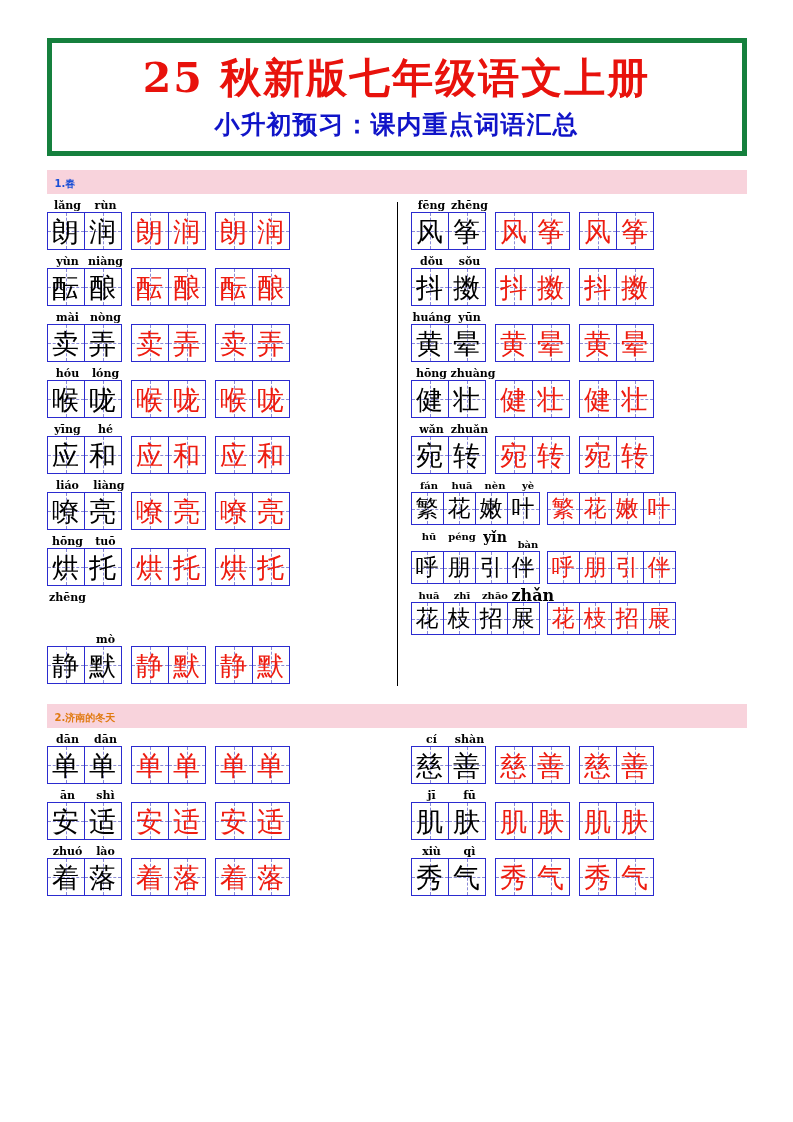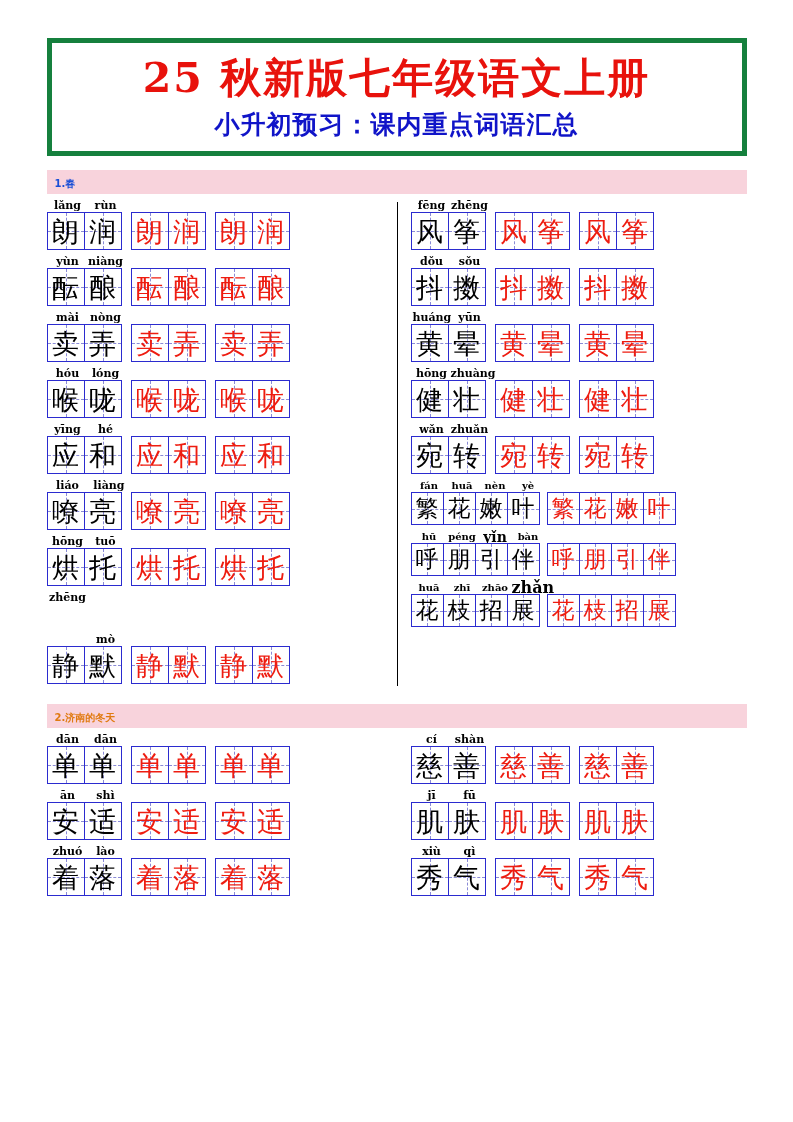--- a/index.html
+++ b/index.html
@@ -632,21 +632,21 @@
                     <span class="glyph" style="font-size: 23px;">叶</span>
                   </div>
                 </div>
               </div>
             </div>
             <div class="word-row">
               <div class="pinyin-line">
                 <span style="width: 33px; font-size: 10px;">hū</span>
                 <span style="width: 33px; font-size: 10px;">péng</span>
                 <span style="width: 33px; font-size: 14px;">yǐn</span>
-                <span style="width: 33px; font-size: 10px;">bàn</span>
+                <span style="width: 33px; font-size: 10px; margin-top: 8px;">bàn</span>
               </div>
               <div class="chars-line">
                 <div class="grid-word black" style="margin-right: 8px;">
                   <div class="cell" style="width: 33px; height: 33px;">
                     <span class="glyph" style="font-size: 23px;">呼</span>
                   </div>
                   <div class="cell" style="width: 33px; height: 33px;">
                     <span class="glyph" style="font-size: 23px;">朋</span>
                   </div>
                   <div class="cell" style="width: 33px; height: 33px;">

